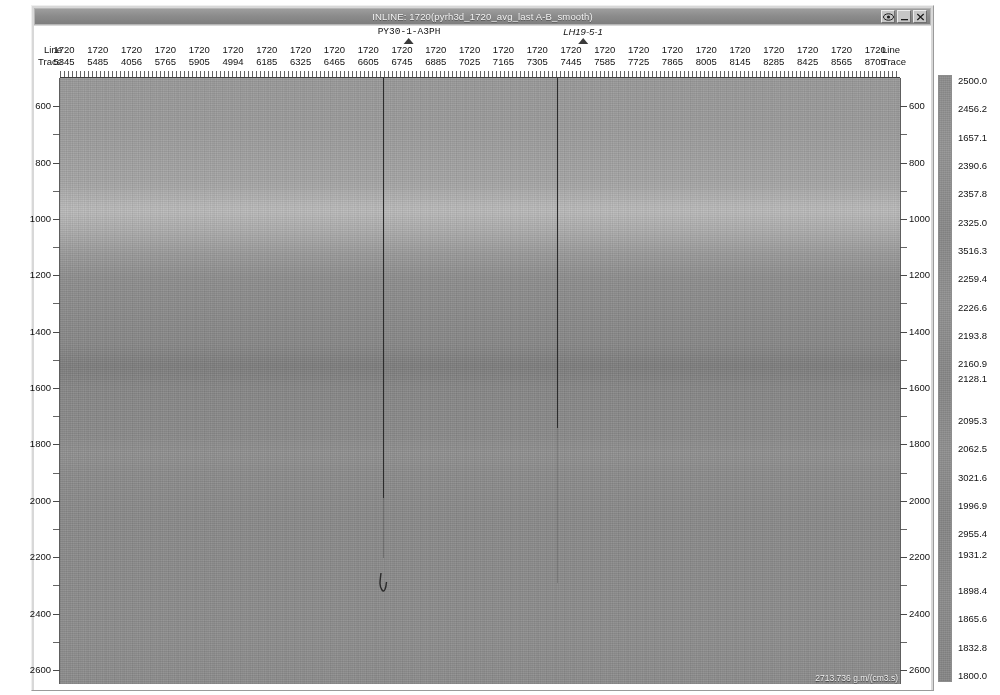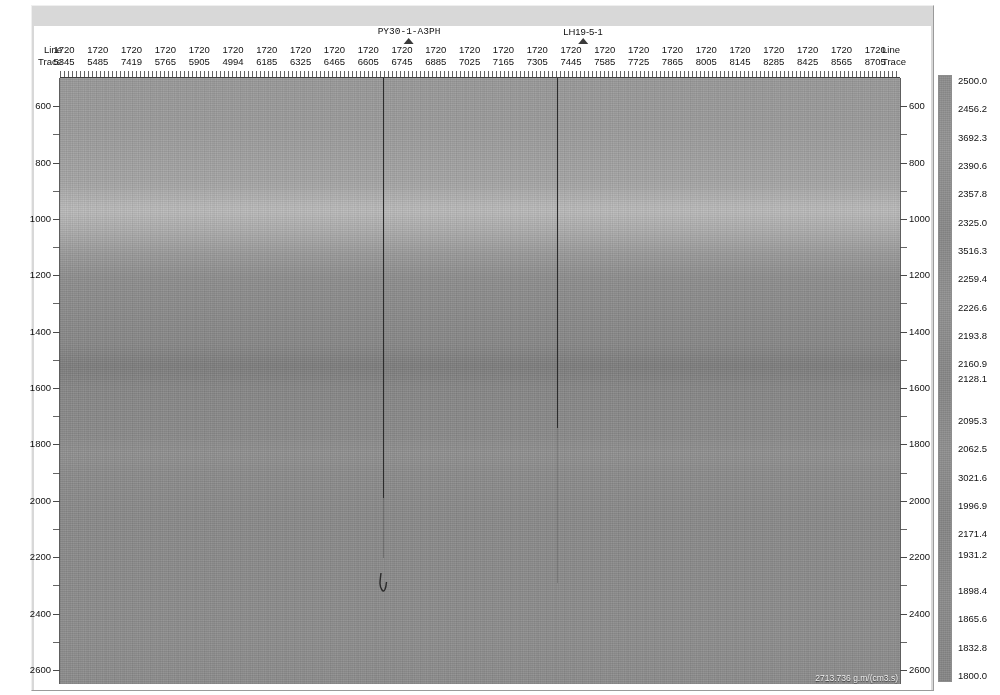--- a/index.html
+++ b/index.html
@@ -171,20 +171,41 @@
     position:absolute;left:20px;font-size:9.5px;line-height:10px;color:#111;white-space:nowrap;
   }
 </style>
 </head>
 <body>
 
 <div class="app">
 
   <div class="window">
 
+    <div class="titlebar">
+      <span class="title-text">INLINE: 1720(pyrh3d_1720_avg_last A-B_smooth)</span>
+      <div class="wbtns">
+        <div class="wbtn">
+          <svg width="11" height="8" viewBox="0 0 11 8">
+            <ellipse cx="5.5" cy="4" rx="5" ry="3.2" fill="none" stroke="#1c1c1c" stroke-width="1"></ellipse>
+            <circle cx="5.5" cy="4" r="1.6" fill="#1c1c1c"></circle>
+          </svg>
+        </div>
+        <div class="wbtn">
+          <svg width="9" height="8" viewBox="0 0 9 8">
+            <rect x="1" y="6" width="7" height="1.3" fill="#1c1c1c"></rect>
+          </svg>
+        </div>
+        <div class="wbtn">
+          <svg width="9" height="8" viewBox="0 0 9 8">
+            <path d="M1.3 1 L7.7 7 M7.7 1 L1.3 7" stroke="#1c1c1c" stroke-width="1.2" fill="none"></path>
+          </svg>
+        </div>
+      </div>
+    </div>
 
     <div class="plot-area">
 
       <div class="hdr">
 
         <div class="corner-left">
           <div>Line</div>
           <div>Trace</div>
         </div>
 
@@ -197,21 +218,21 @@
             <div class="col" style="left: 30px;">
               <div class="ln">1720</div>
               <div class="tr">5345</div>
             </div>
             <div class="col" style="left: 63.8028px;">
               <div class="ln">1720</div>
               <div class="tr">5485</div>
             </div>
             <div class="col" style="left: 97.6056px;">
               <div class="ln">1720</div>
-              <div class="tr">7419</div>
+              <div class="tr">4056</div>
             </div>
             <div class="col" style="left: 131.408px;">
               <div class="ln">1720</div>
               <div class="tr">5765</div>
             </div>
             <div class="col" style="left: 165.211px;">
               <div class="ln">1720</div>
               <div class="tr">5905</div>
             </div>
             <div class="col" style="left: 199.014px;">
@@ -293,21 +314,21 @@
             <div class="col" style="left: 841.268px;">
               <div class="ln">1720</div>
               <div class="tr">8705</div>
             </div>
           </div>
         <div id="wellmarks">
             <div class="wellmark" style="left: 375px; font-family: Liberation Mono, monospace;">
               <div class="wname">PY30-1-A3PH</div>
               <div class="warrow"></div>
             </div>
-            <div class="wellmark" style="left: 549px;">
+            <div class="wellmark" style="left: 549px; font-style: italic;">
               <div class="wname">LH19-5-1</div>
               <div class="warrow"></div>
             </div>
           </div>
 
         <div class="ruler"></div>
         <div class="ruler-base"></div>
       </div>
 
       <div class="axis left" id="axis-left">
@@ -406,35 +427,35 @@
     </div>
   </div>
 
   <div class="cbar-wrap">
     <div class="cbar">
       <div class="cbar-noise"></div>
     </div>
     <div id="cbar-labels">
         <div class="cbar-label" style="top: 1px;">2500.0</div>
         <div class="cbar-label" style="top: 29.3333px;">2456.2</div>
-        <div class="cbar-label" style="top: 57.6667px;">3692.3</div>
+        <div class="cbar-label" style="top: 57.6667px;">1657.1</div>
         <div class="cbar-label" style="top: 86px;">2390.6</div>
         <div class="cbar-label" style="top: 114.333px;">2357.8</div>
         <div class="cbar-label" style="top: 142.667px;">2325.0</div>
         <div class="cbar-label" style="top: 171px;">3516.3</div>
         <div class="cbar-label" style="top: 199.333px;">2259.4</div>
         <div class="cbar-label" style="top: 227.667px;">2226.6</div>
         <div class="cbar-label" style="top: 256px;">2193.8</div>
         <div class="cbar-label" style="top: 284.333px;">2160.9</div>
         <div class="cbar-label" style="top: 299px;">2128.1</div>
         <div class="cbar-label" style="top: 341px;">2095.3</div>
         <div class="cbar-label" style="top: 369.333px;">2062.5</div>
         <div class="cbar-label" style="top: 397.667px;">3021.6</div>
         <div class="cbar-label" style="top: 426px;">1996.9</div>
-        <div class="cbar-label" style="top: 454.333px;">2171.4</div>
+        <div class="cbar-label" style="top: 454.333px;">2955.4</div>
         <div class="cbar-label" style="top: 475px;">1931.2</div>
         <div class="cbar-label" style="top: 511px;">1898.4</div>
         <div class="cbar-label" style="top: 539.333px;">1865.6</div>
         <div class="cbar-label" style="top: 567.667px;">1832.8</div>
         <div class="cbar-label" style="top: 596px;">1800.0</div>
       </div>
   </div>
 
 </div>
 

